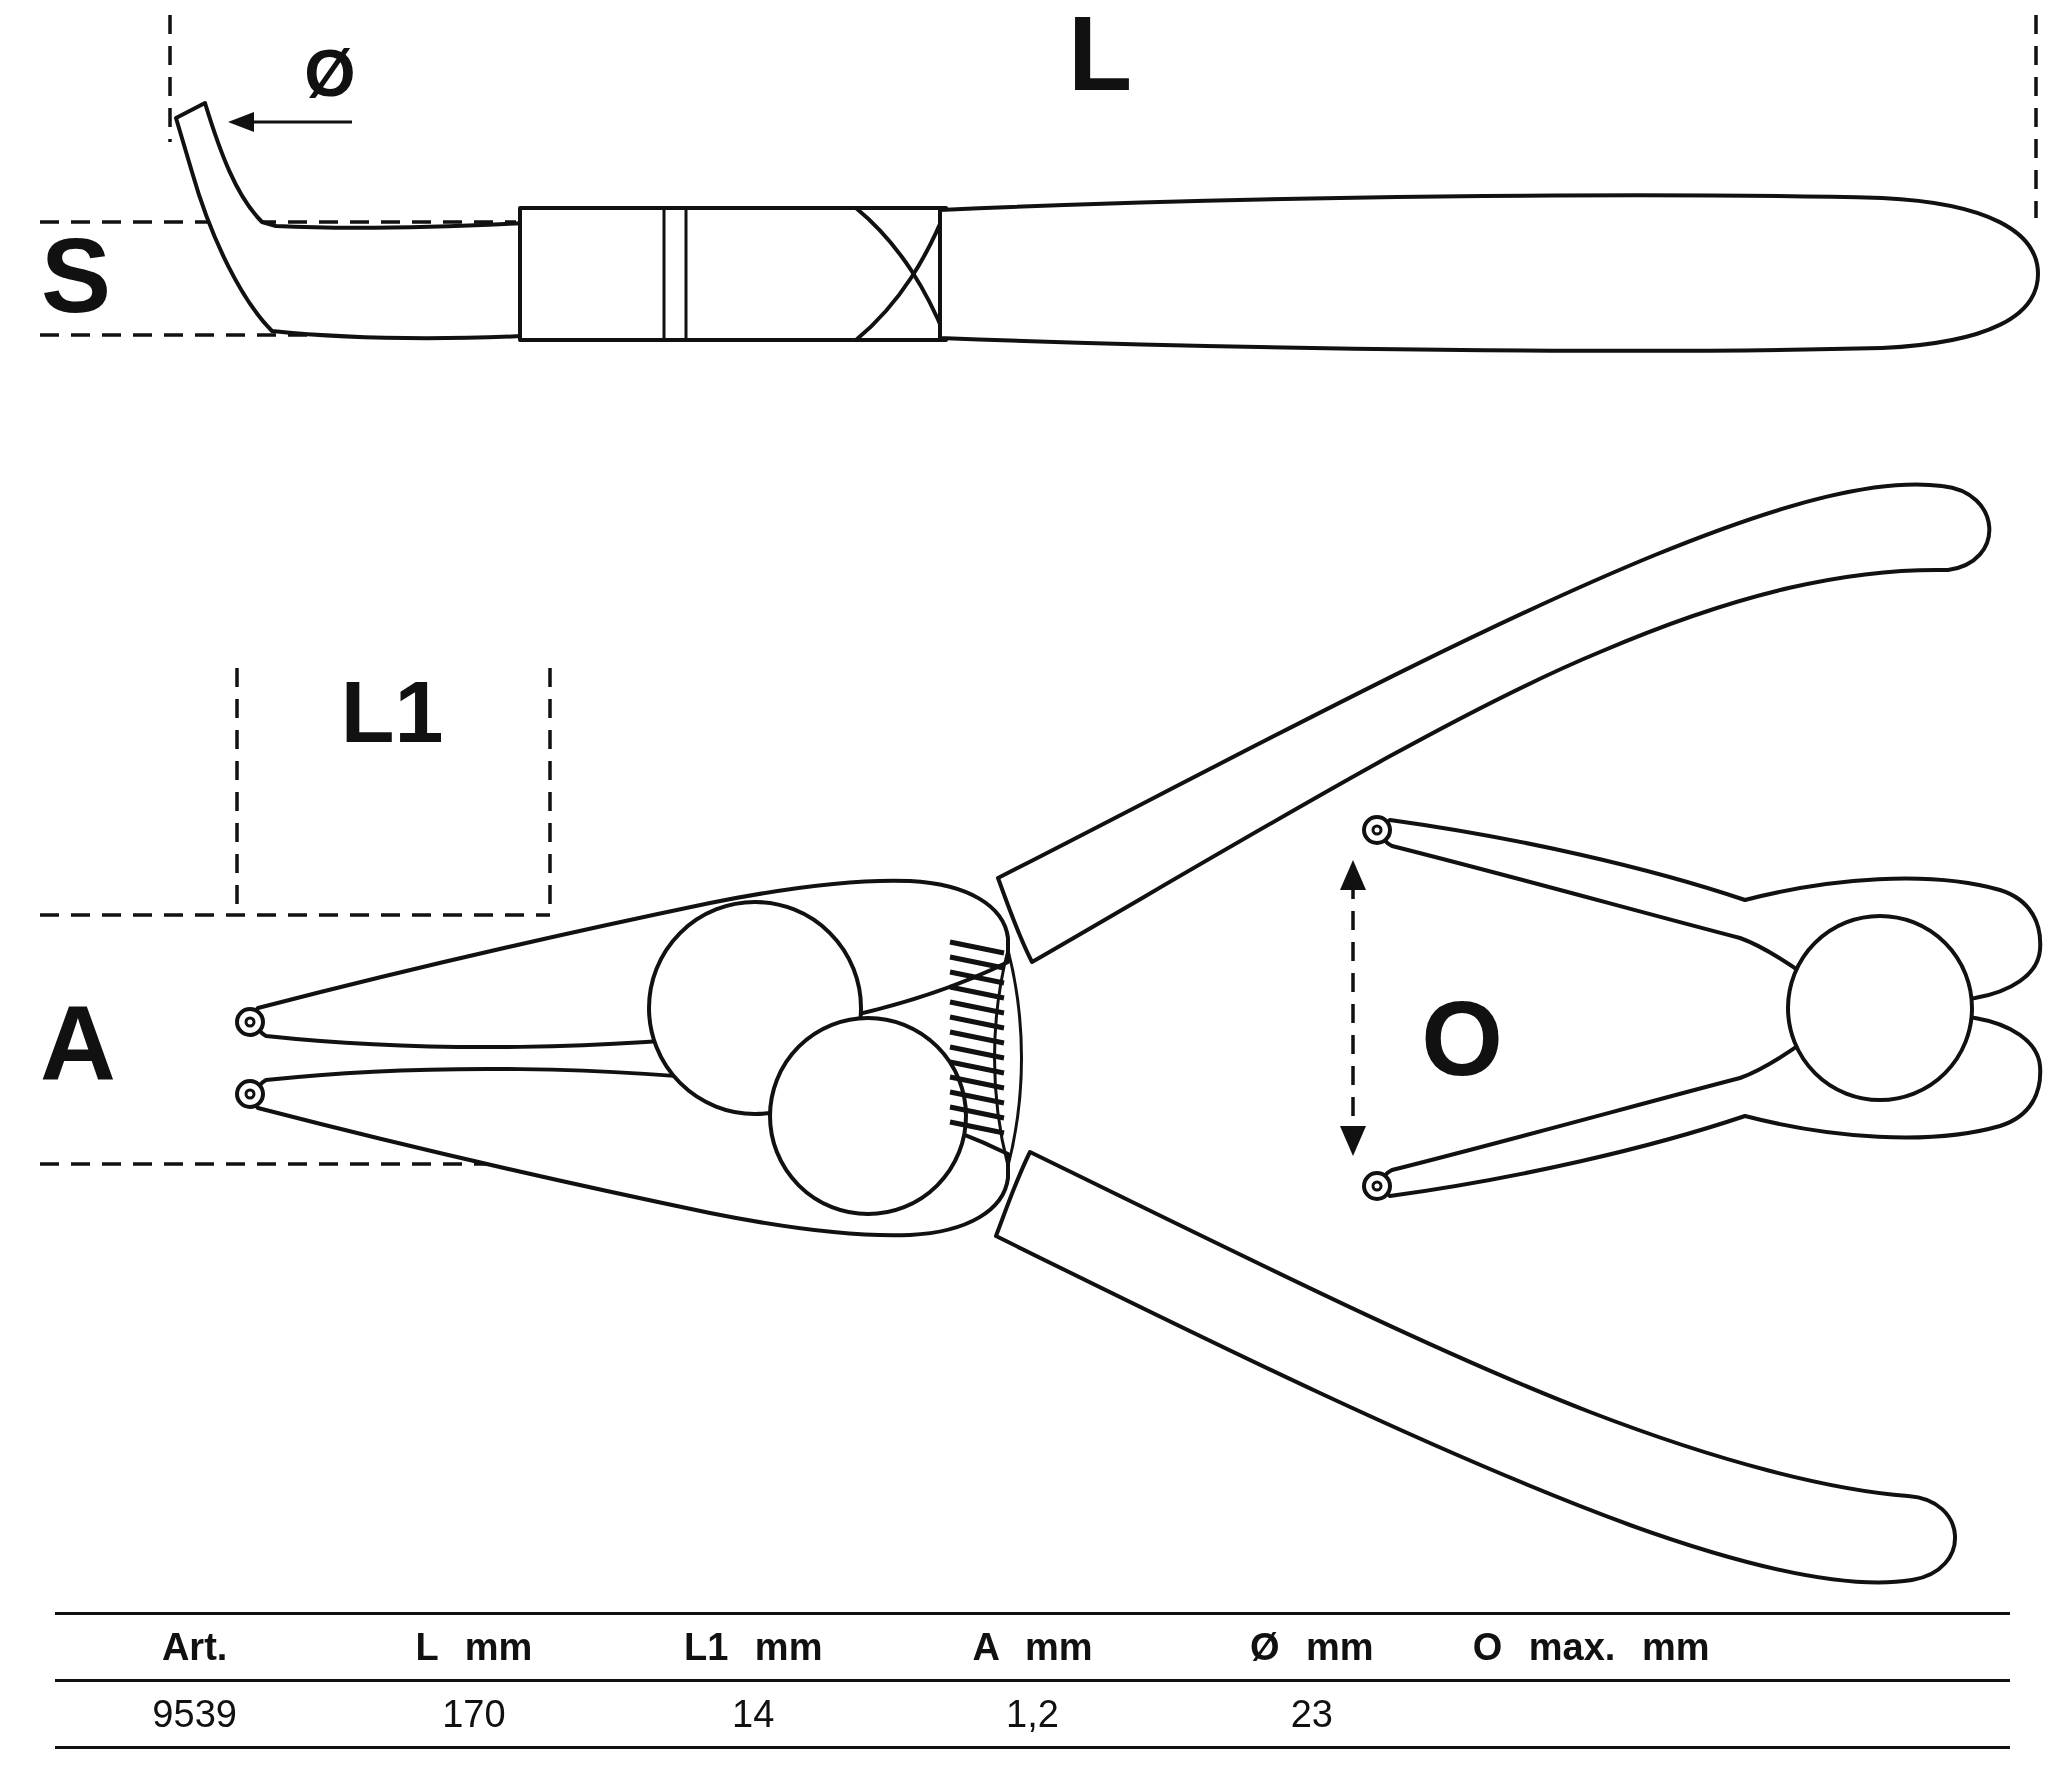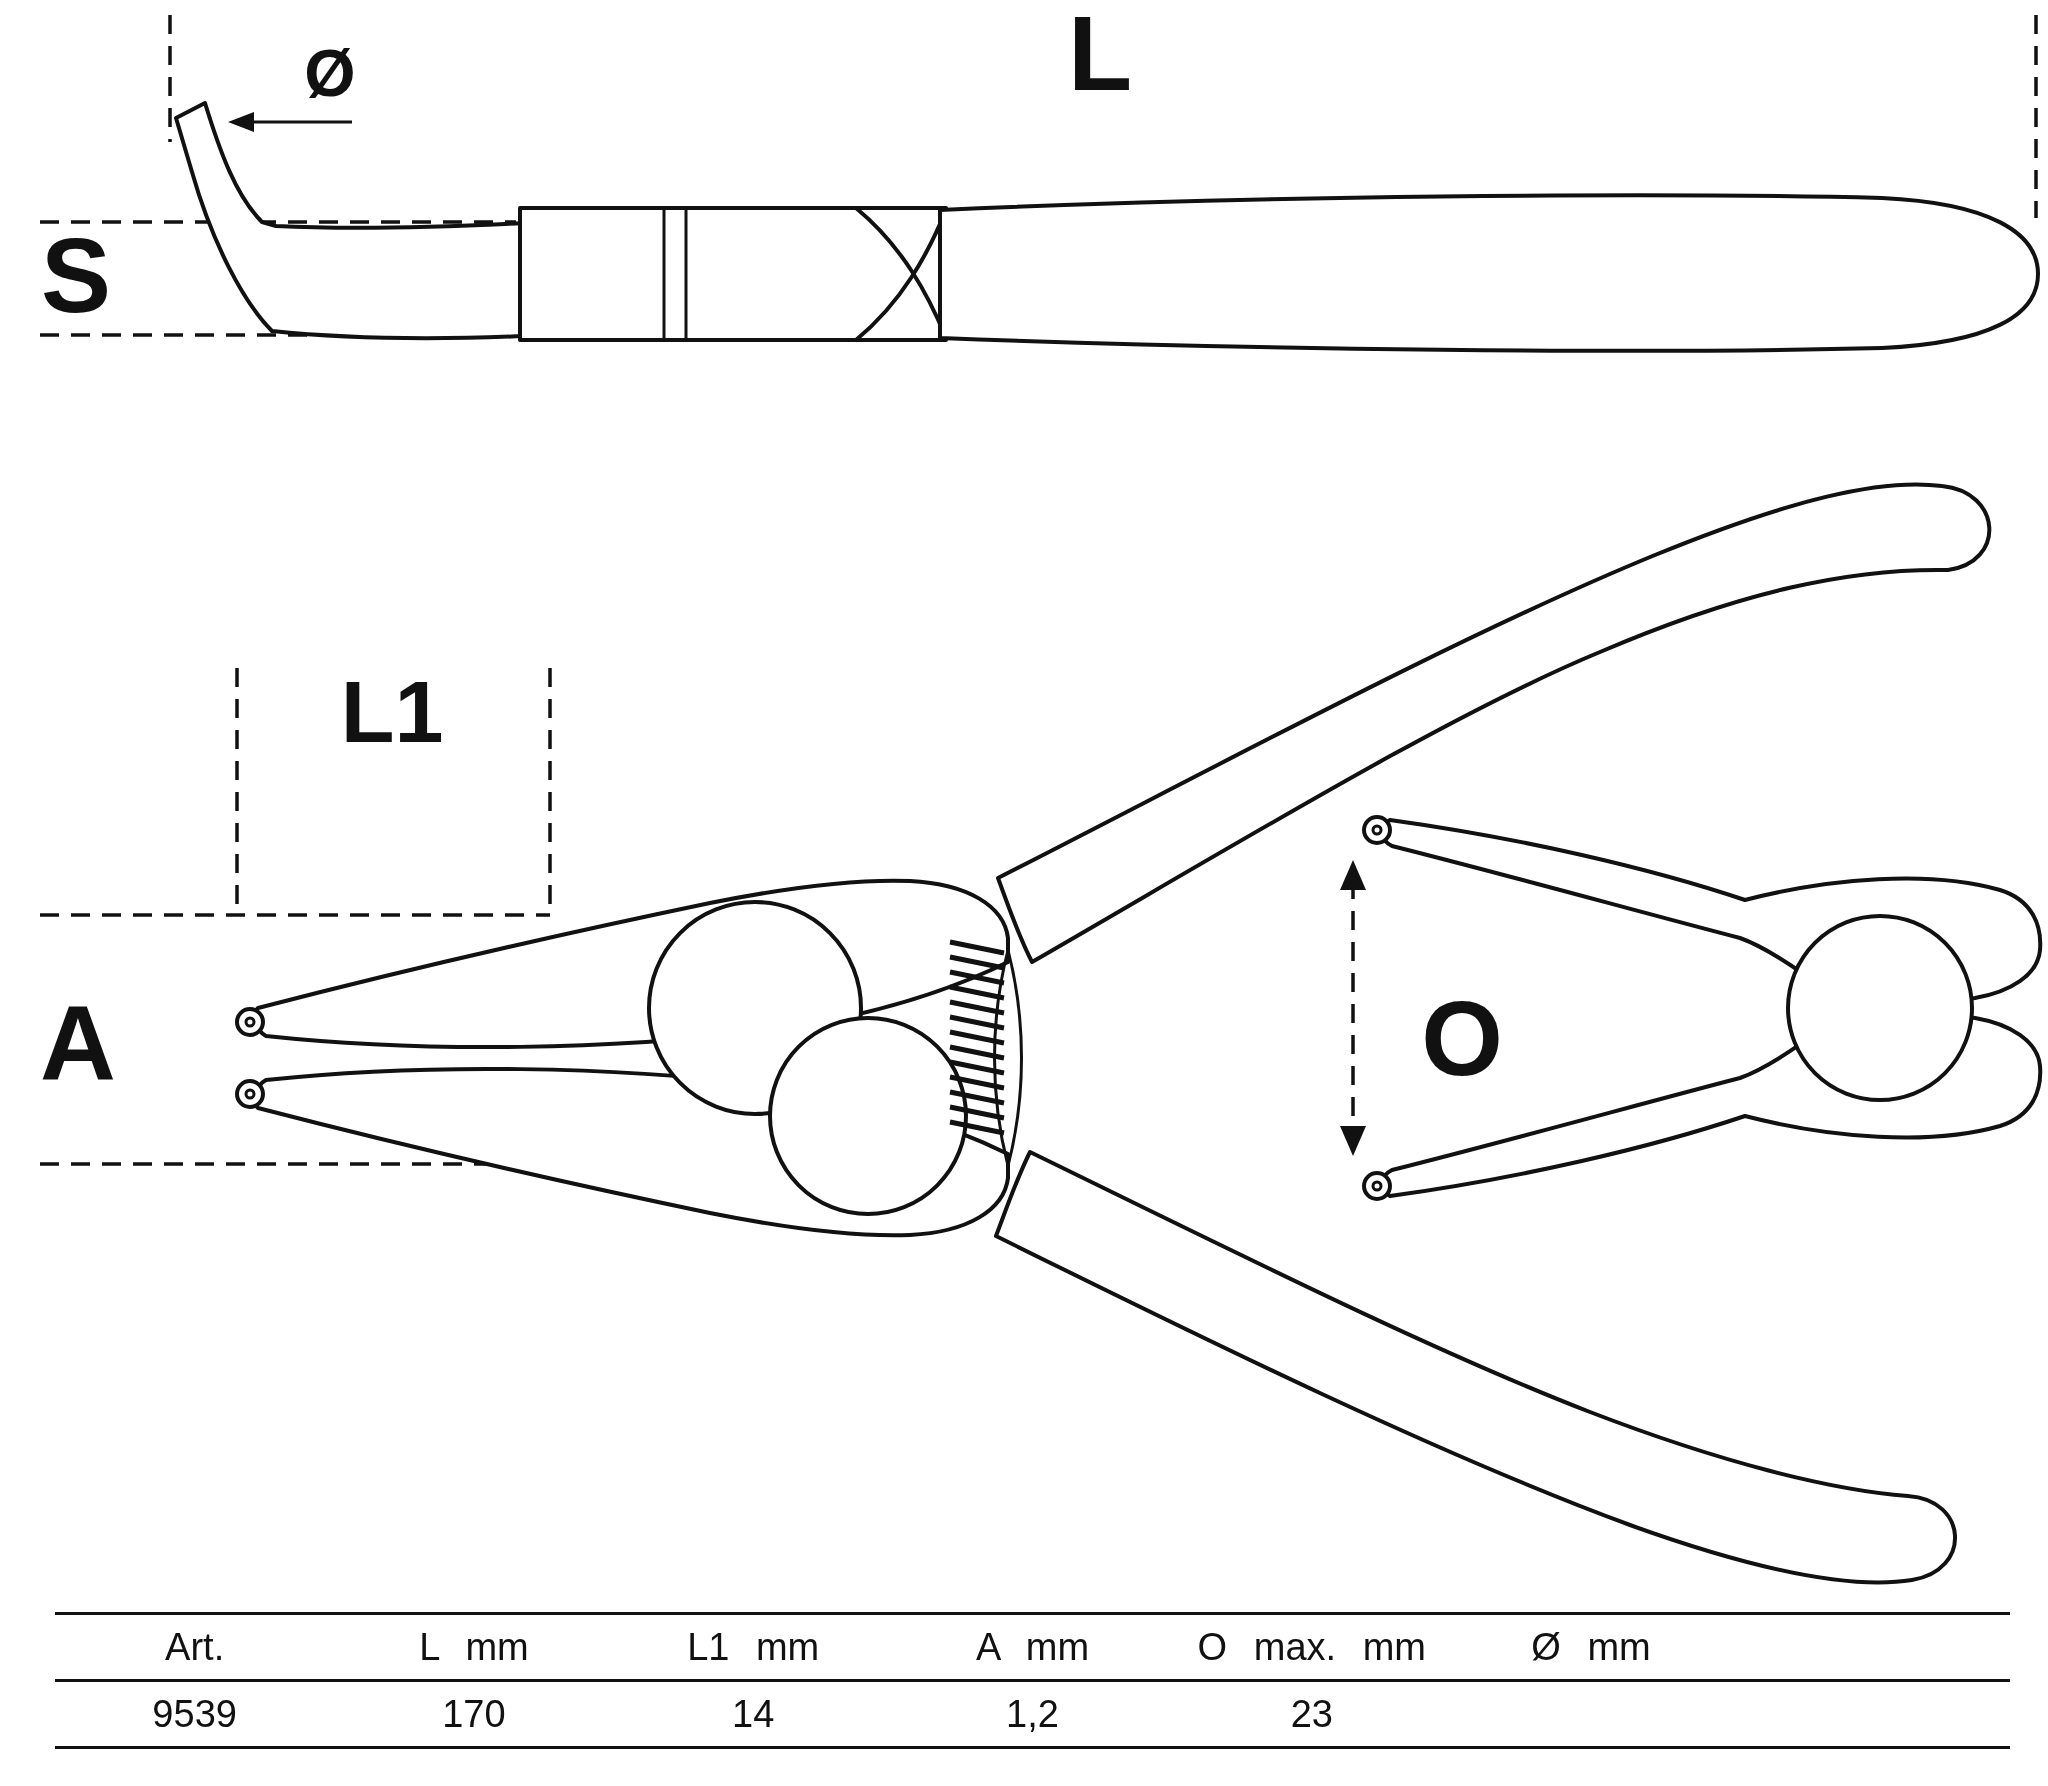--- a/index.html
+++ b/index.html
@@ -11,21 +11,21 @@
   .thin{fill:none;stroke:#111111;stroke-width:3;}
   .dash{fill:none;stroke:#111111;stroke-width:3.5;stroke-dasharray:19 12;}
   .dimtext{fill:#111111;font-weight:bold;}
   .arrowhead{fill:#111111;stroke:none;}
   
   .spec-table{position:absolute;left:55px;top:1612px;width:1955px;}
   .trow{display:grid;grid-template-columns:repeat(7,1fr);align-items:center;}
   .trow.head{border-top:3px solid #111;border-bottom:3px solid #111;height:64px;}
   .trow.vals{border-bottom:3px solid #111;height:64px;}
   .tcell{text-align:center;font-size:38px;line-height:64px;white-space:nowrap;}
-  .trow.head .tcell{font-weight:normal;word-spacing:16px;}
+  .trow.head .tcell{font-weight:bold;word-spacing:16px;}
 </style>
 </head>
 <body>
 
 <div class="page">
 
   <svg width="2048" height="1786" viewBox="0 0 2048 1786">
 
     <g>
 
@@ -182,22 +182,22 @@
       <text class="dimtext" x="1462" y="1075" font-size="105" text-anchor="middle">O</text>
     </g>
   </svg>
 
   <div class="spec-table">
     <div class="trow head">
       <div class="tcell">Art.</div>
       <div class="tcell">L mm</div>
       <div class="tcell">L1 mm</div>
       <div class="tcell">A mm</div>
+      <div class="tcell">Ø mm</div>
       <div class="tcell">O max. mm</div>
-      <div class="tcell">Ø mm</div>
     </div>
     <div class="trow vals">
       <div class="tcell">9539</div>
       <div class="tcell">170</div>
       <div class="tcell">14</div>
       <div class="tcell">1,2</div>
       <div class="tcell">23</div>
     </div>
   </div>
 

